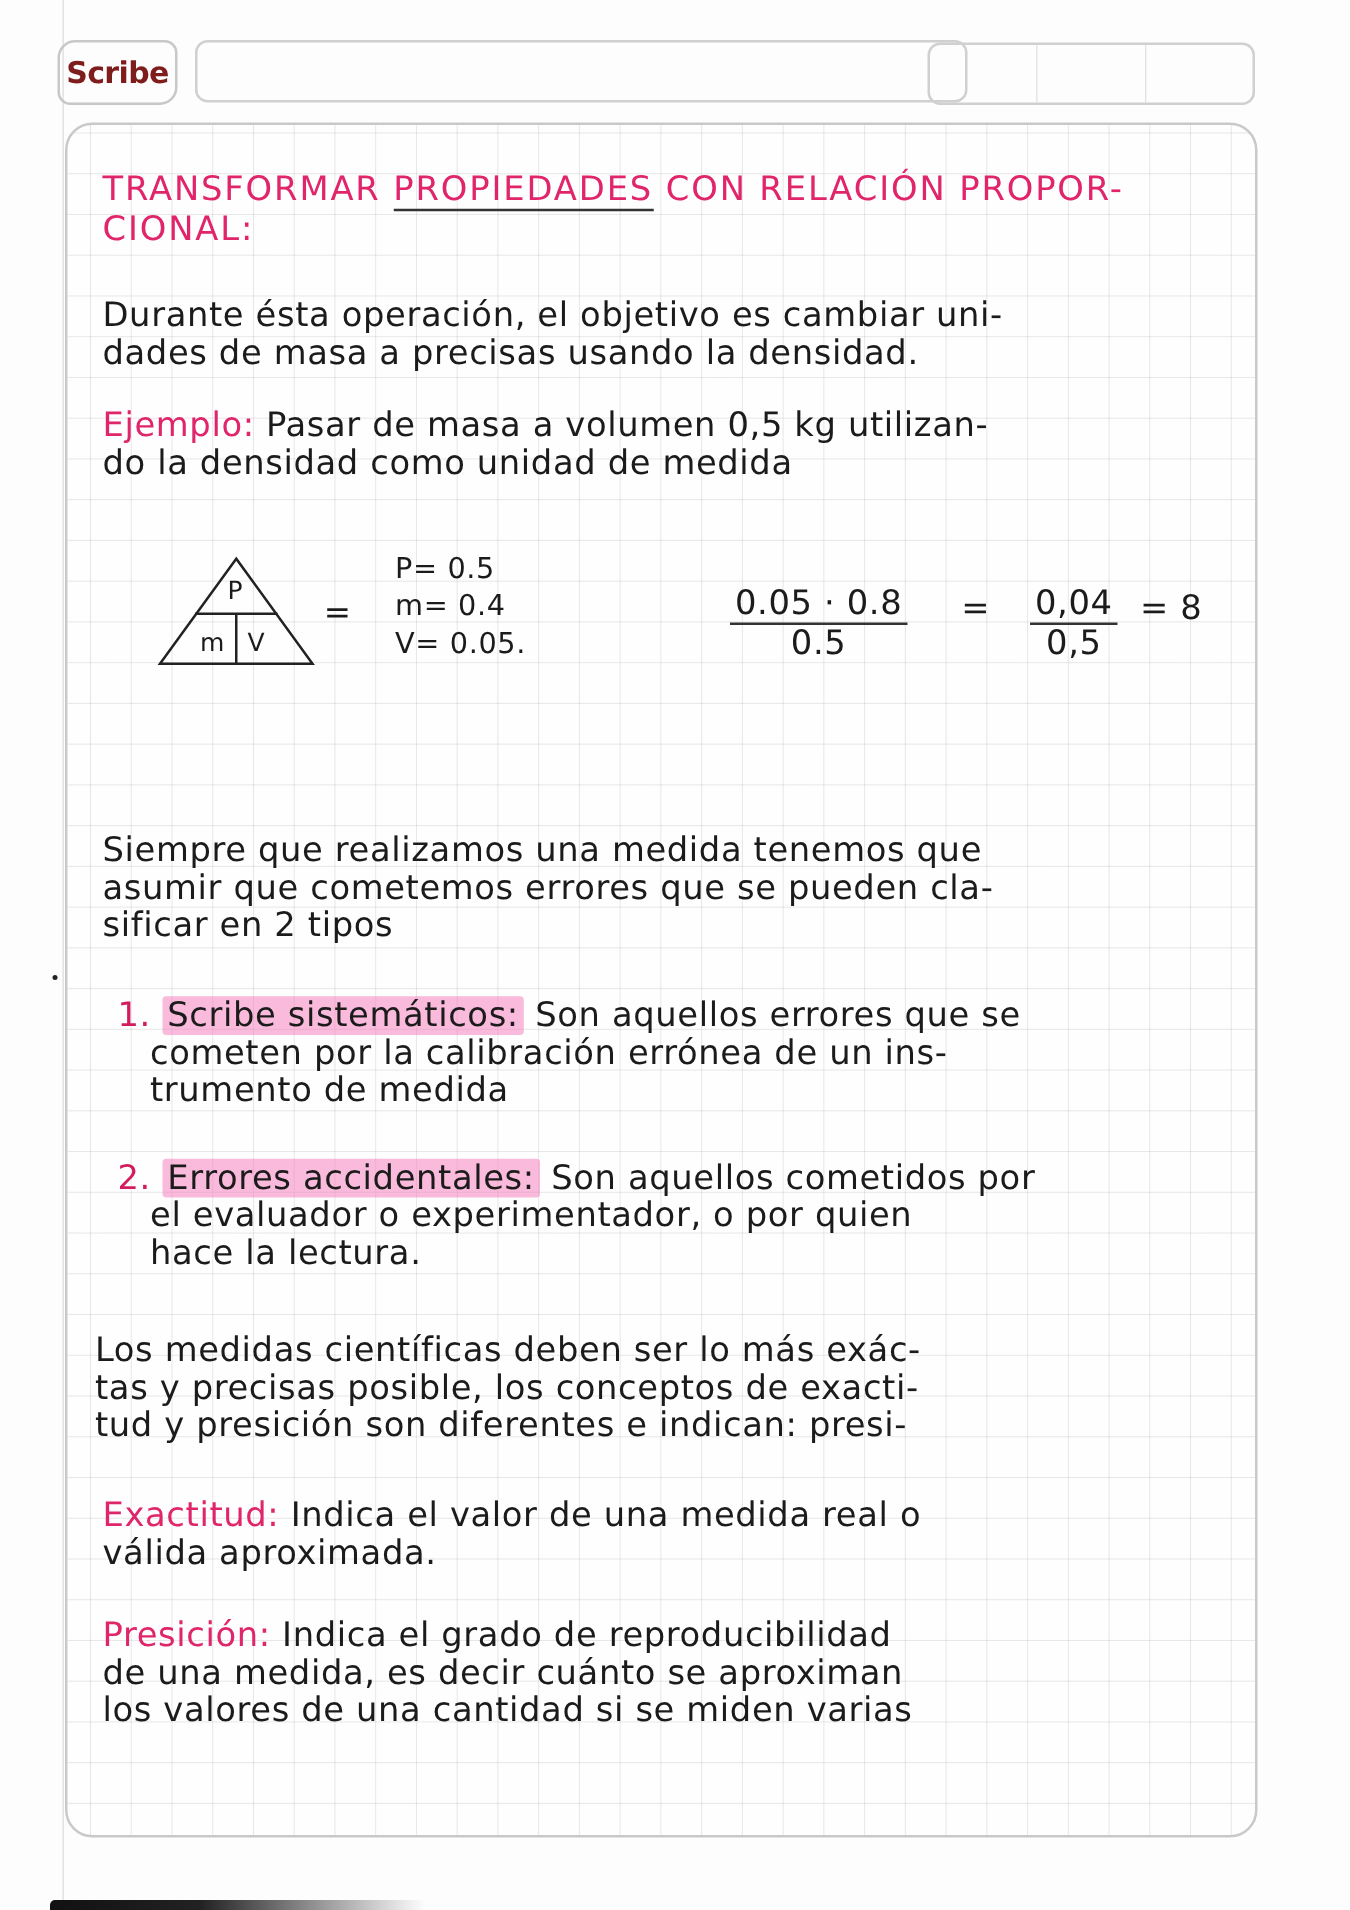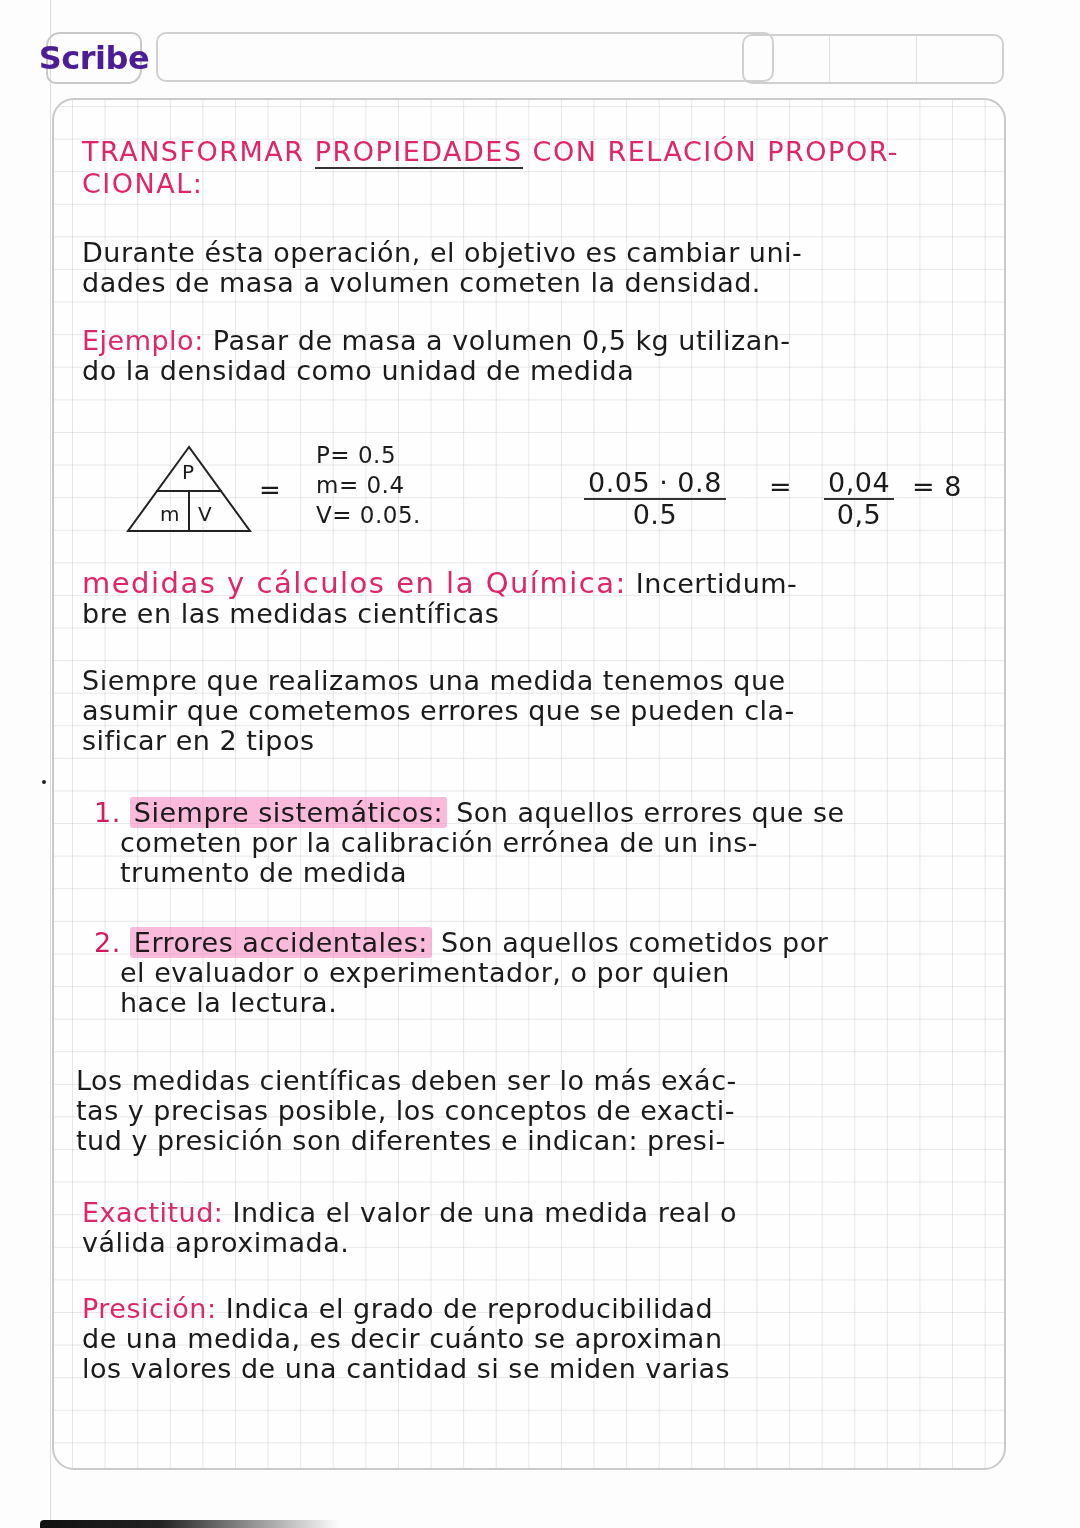--- a/index.html
+++ b/index.html
@@ -19,21 +19,21 @@
     border-radius: 4px 0 0 0;
   }
   .dot-mark { position: absolute; left: 42px; top: 780px; width: 4px; height: 4px; border-radius: 50%; background: #222; }
 
   
   .header { position: absolute; left: 46px; top: 32px; width: 960px; height: 50px; }
   .brand {
     position: absolute; left: 0; top: 0; width: 96px; height: 52px;
     border: 2px solid #c8c8c8; border-radius: 14px 10px 14px 10px;
     display: flex; align-items: center; justify-content: center;
-    color: #4c1d95; font-size: 32px; font-weight: bold; letter-spacing: -0.5px; text-align: center;
+    color: #7f1d1d; font-size: 24px; font-weight: bold; letter-spacing: -0.5px; text-align: center;
   }
   .title-box {
     position: absolute; left: 110px; top: 0; width: 618px; height: 50px;
     border: 2px solid #d0d0d0; border-radius: 10px;
   }
   .date-box {
     position: absolute; left: 696px; top: 2px; width: 262px; height: 50px;
     border: 2px solid #d0d0d0; border-radius: 10px; display: flex;
   }
   .date-cell { flex: 1; border-right: 1px solid #e0e0e0; }
@@ -100,21 +100,21 @@
       <span class="line">
         <span>TRansformar</span>
         <span class="underline">PROPIEDADES</span>
         <span>con Relación PROPOR-</span>
       </span>
       <span class="line">cional:</span>
     </div>
 
     <div class="block hand" style="top:138px;">
       <span class="line">Durante ésta operación, el objetivo es cambiar uni-</span>
-      <span class="line">dades de masa a volumen cometen la densidad.</span>
+      <span class="line">dades de masa a precisas usando la densidad.</span>
     </div>
 
     <div class="block hand" style="top:226px;">
       <span class="line">
         <span class="pink">Ejemplo:</span>
         <span>Pasar de masa a volumen 0,5 kg utilizan-</span>
       </span>
       <span class="line">do la densidad como unidad de medida</span>
     </div>
 
@@ -140,38 +140,31 @@
       <span class="num">0.05 · 0.8</span>
       <span class="den">0.5</span>
     </div>
     <div class="calc-eq hand" style="left:715px;">=</div>
     <div class="calc hand" style="left:770px;">
       <span class="num">0,04</span>
       <span class="den">0,5</span>
     </div>
     <div class="calc-eq hand" style="left:858px;">= 8</div>
 
-    <div class="block hand" style="top:468px;">
-      <span class="line">
-        <span class="pink" style="font-size:29px;letter-spacing:1.5px;">medidas y cálculos en la Química:</span>
-        <span>Incertidum-</span>
-      </span>
-      <span class="line">bre en las medidas científicas</span>
-    </div>
 
     <div class="block hand" style="top:566px;">
       <span class="line">Siempre que realizamos una medida tenemos que</span>
       <span class="line">asumir que cometemos errores que se pueden cla-</span>
       <span class="line">sificar en 2 tipos</span>
     </div>
 
     <div class="block hand" style="top:698px;left:40px;">
       <span class="line">
         <span class="num-marker">1.</span>
-        <span class="hl">Siempre sistemáticos:</span>
+        <span class="hl">Scribe sistemáticos:</span>
         <span>Son aquellos errores que se</span>
       </span>
       <span class="line" style="padding-left:26px;">cometen por la calibración errónea de un ins-</span>
       <span class="line" style="padding-left:26px;">trumento de medida</span>
     </div>
 
     <div class="block hand" style="top:828px;left:40px;">
       <span class="line">
         <span class="num-marker">2.</span>
         <span class="hl">Errores accidentales:</span>

